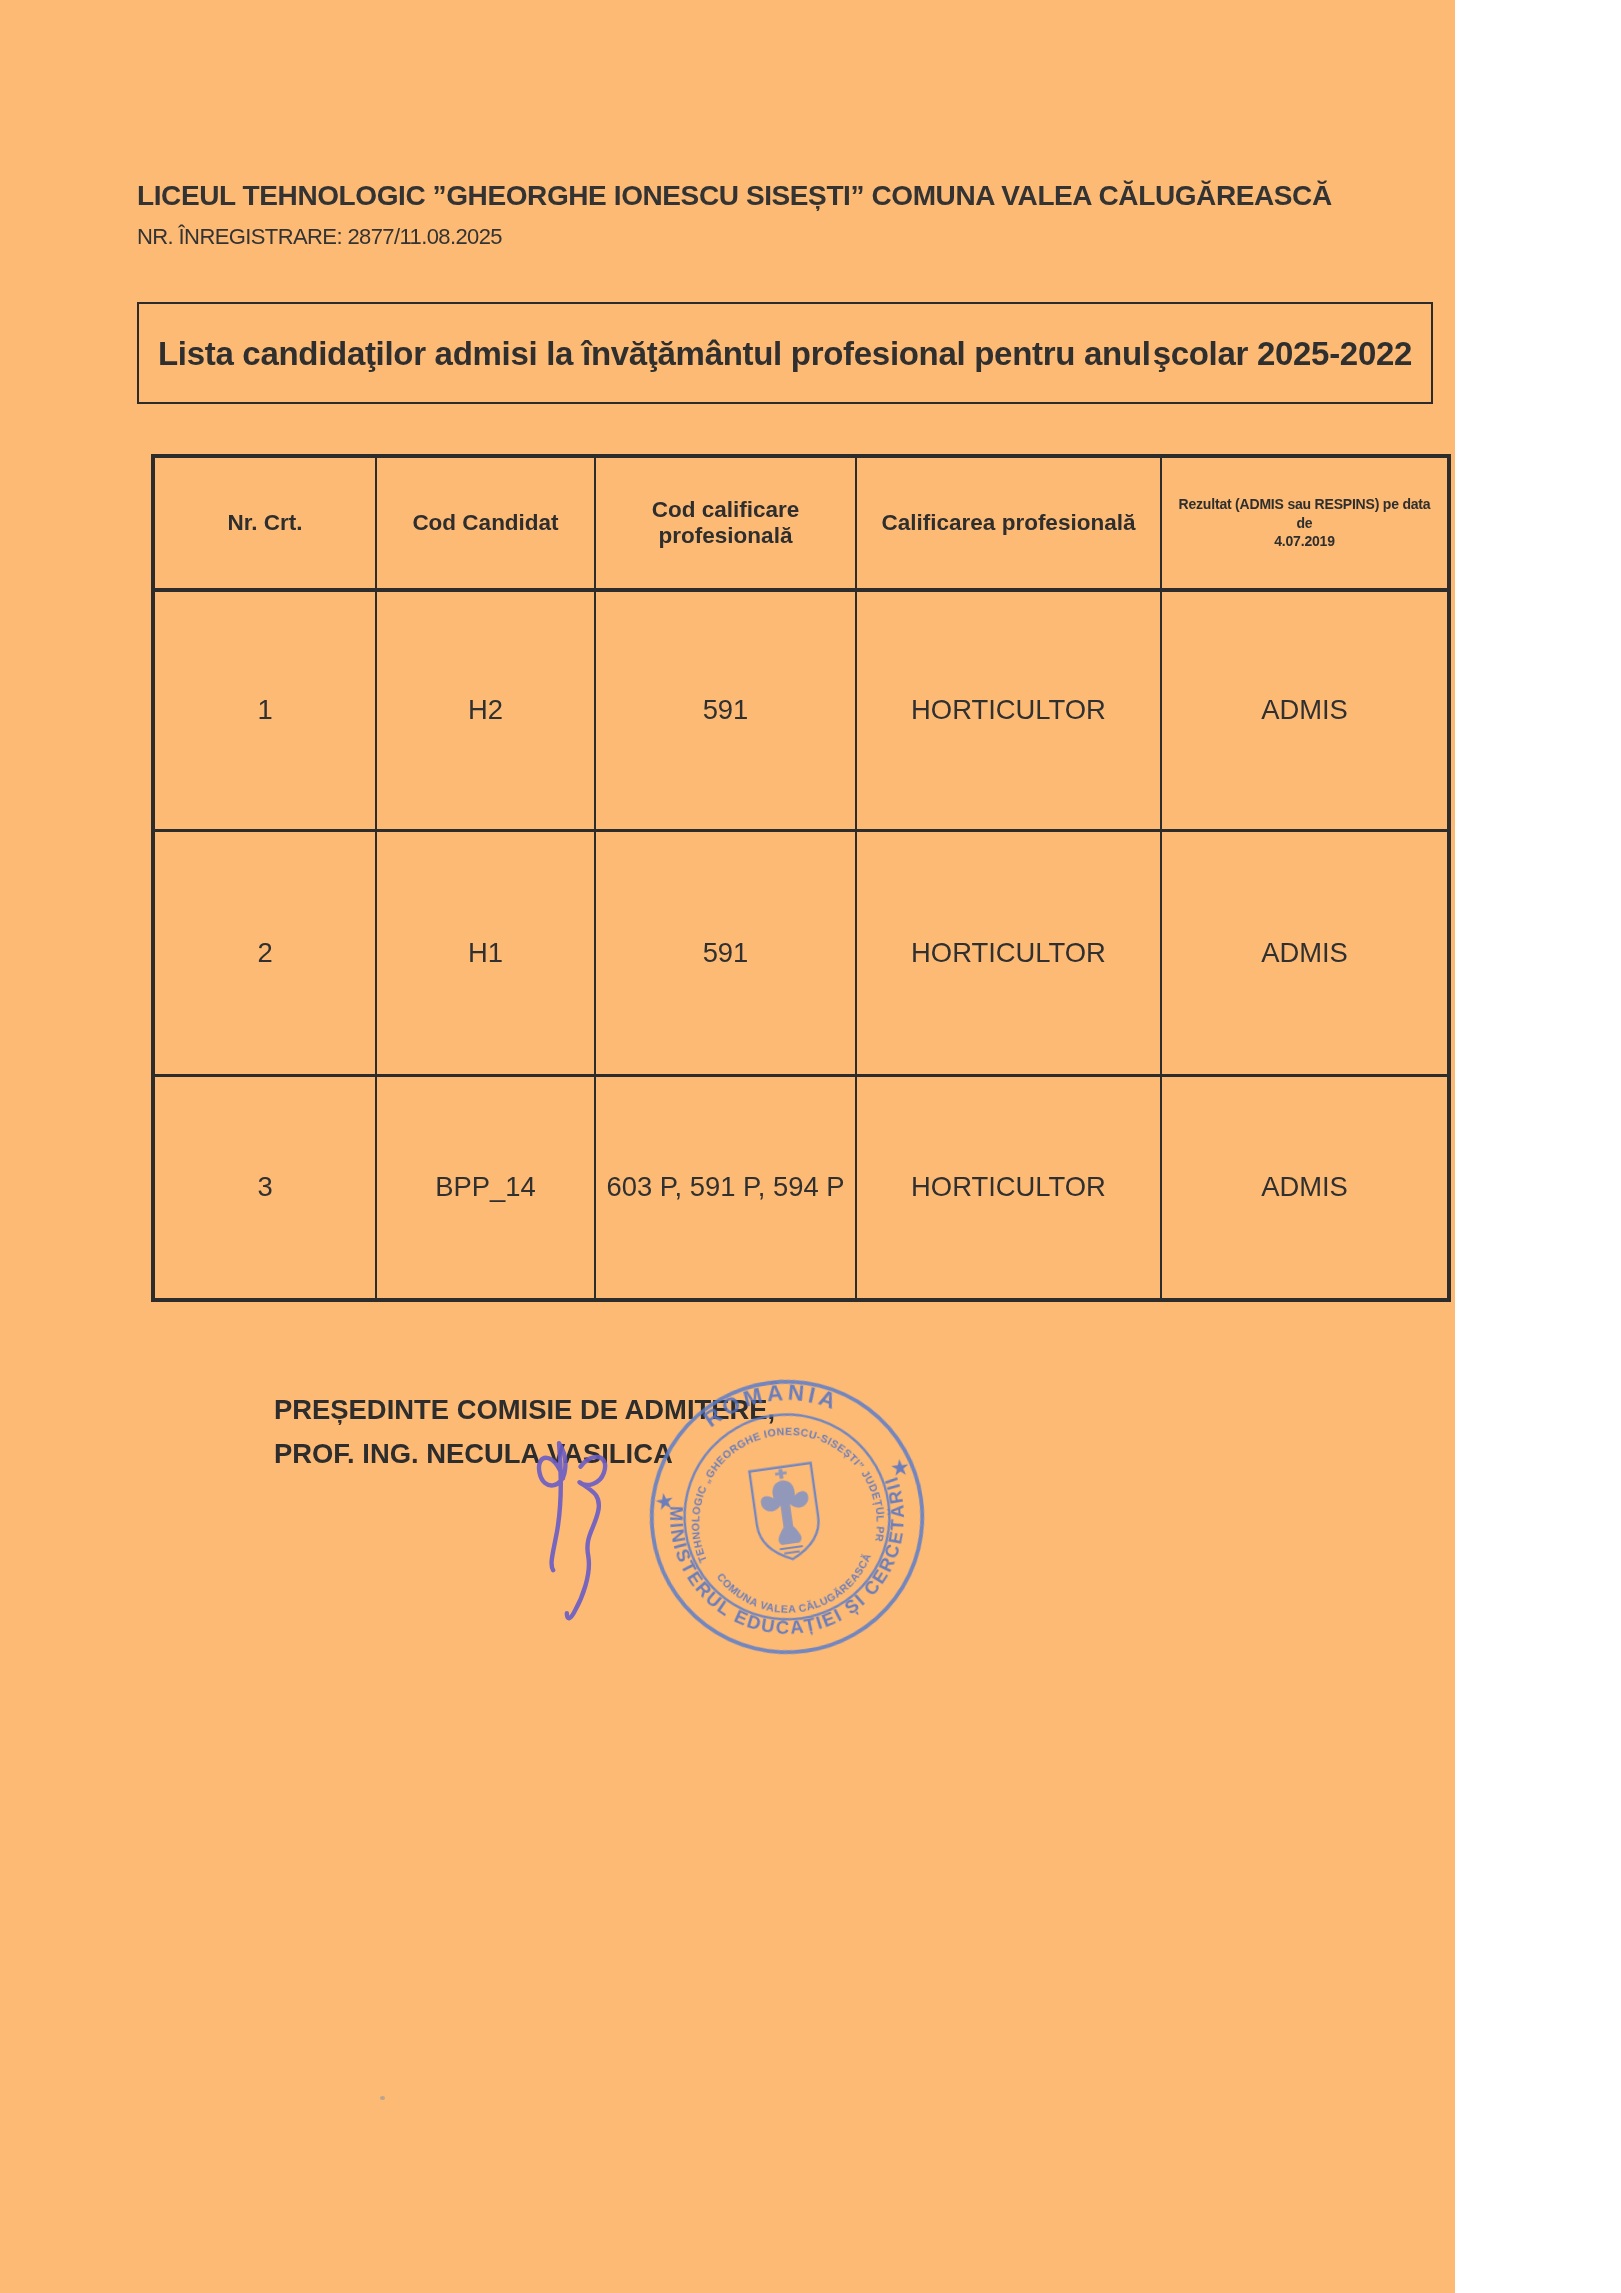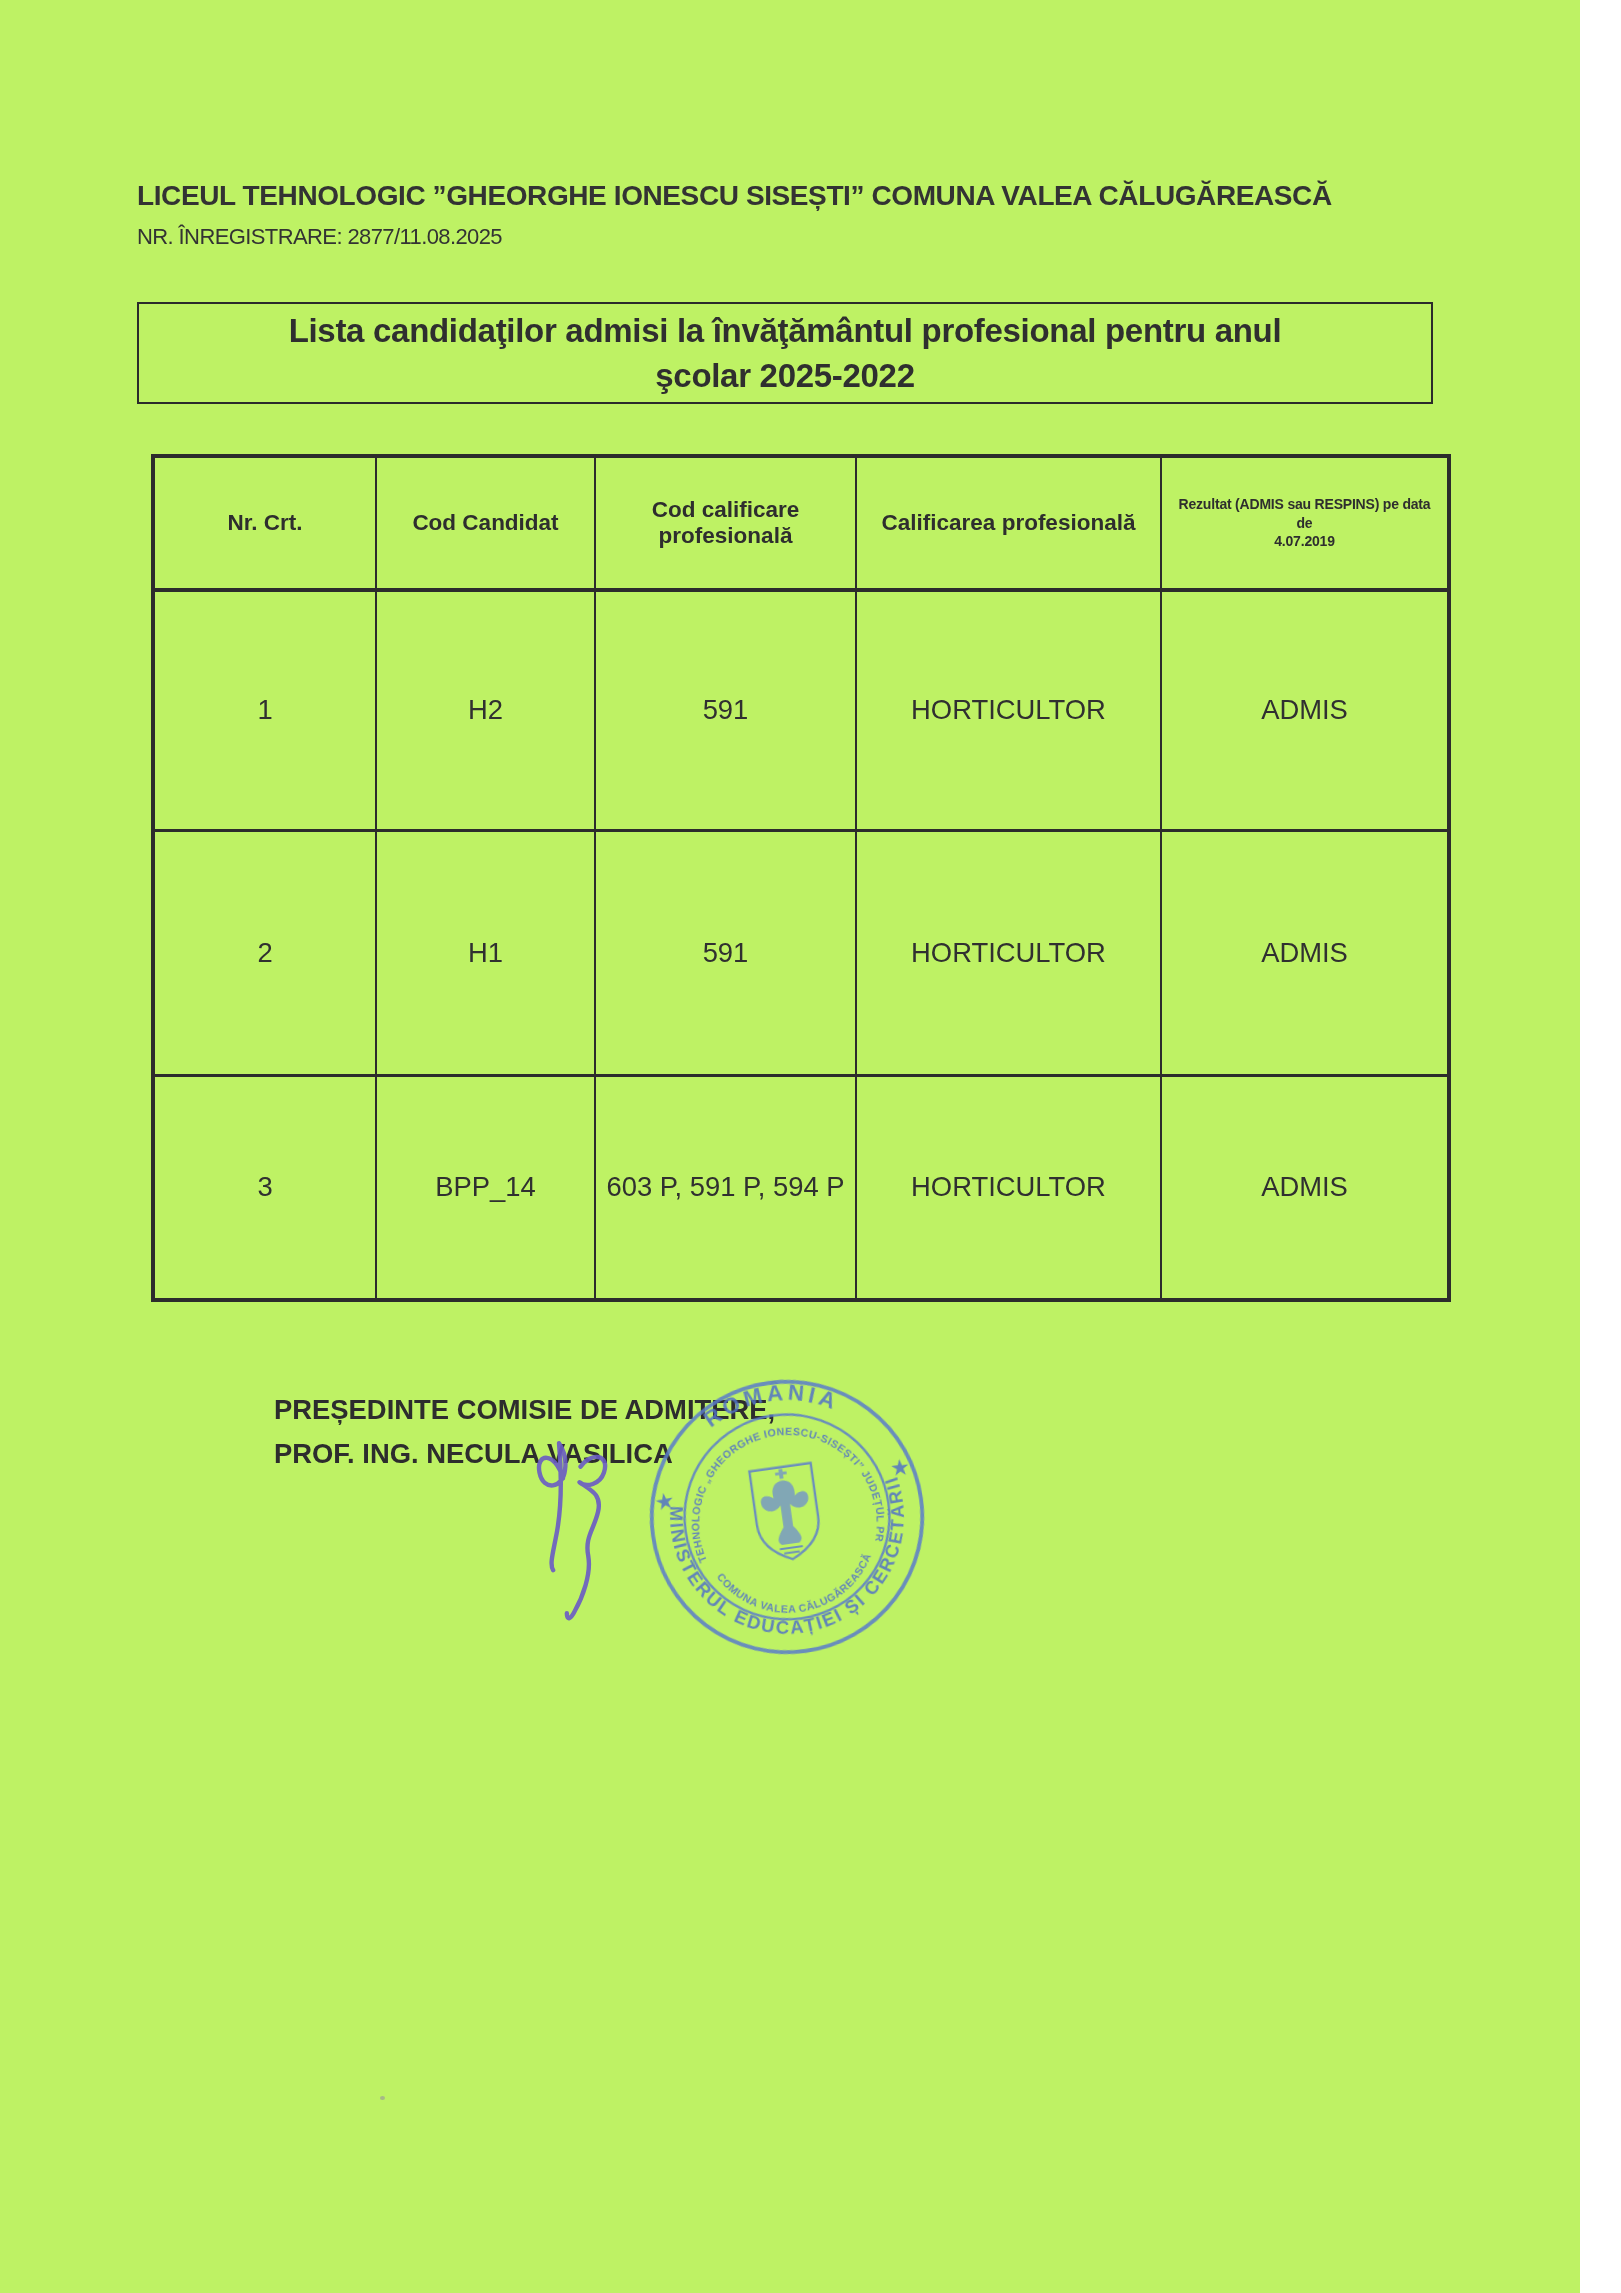--- a/index.html
+++ b/index.html
@@ -1,38 +1,38 @@
 <!DOCTYPE html>
 <html><head>
 <meta charset="utf-8">
 <style>
   html,body{margin:0;padding:0;background:#ffffff;}
   .page{
     position:relative;
-    width:1580px;height:2294px;
-    background:#bef264;
+    width:1455px;height:2294px;
+    background:#fdba74;
     font-family:"Liberation Sans", sans-serif;
     color:#2e2e2e;
     overflow:hidden;
   }
   .inst-line{
     position:absolute;left:137px;top:180px;
     font-size:28px;font-weight:700;letter-spacing:-0.4px;color:#333;
     white-space:nowrap;
   }
   .reg-line{
     position:absolute;left:137px;top:224px;
     font-size:22px;font-weight:400;letter-spacing:-0.6px;color:#333;
     white-space:nowrap;
   }
   .title-box{
     position:absolute;left:137px;top:302px;width:1296px;height:102px;
     box-sizing:border-box;
     border:2.9px solid #2b2b2b;
-    display:flex;flex-direction:column;justify-content:center;align-items:center;
+    display:flex;flex-direction:row;justify-content:center;align-items:center;
     gap:2px;
   }
   .title-box .t1,.title-box .t2{
     font-size:33px;font-weight:700;color:#2f2f2f;letter-spacing:-0.3px;
     line-height:43px;white-space:nowrap;
   }
   table.cand{
     position:absolute;left:151px;top:454px;width:1296px;height:845px;
     border-collapse:collapse;table-layout:fixed;
     border:4.9px solid #2c2c2c;

